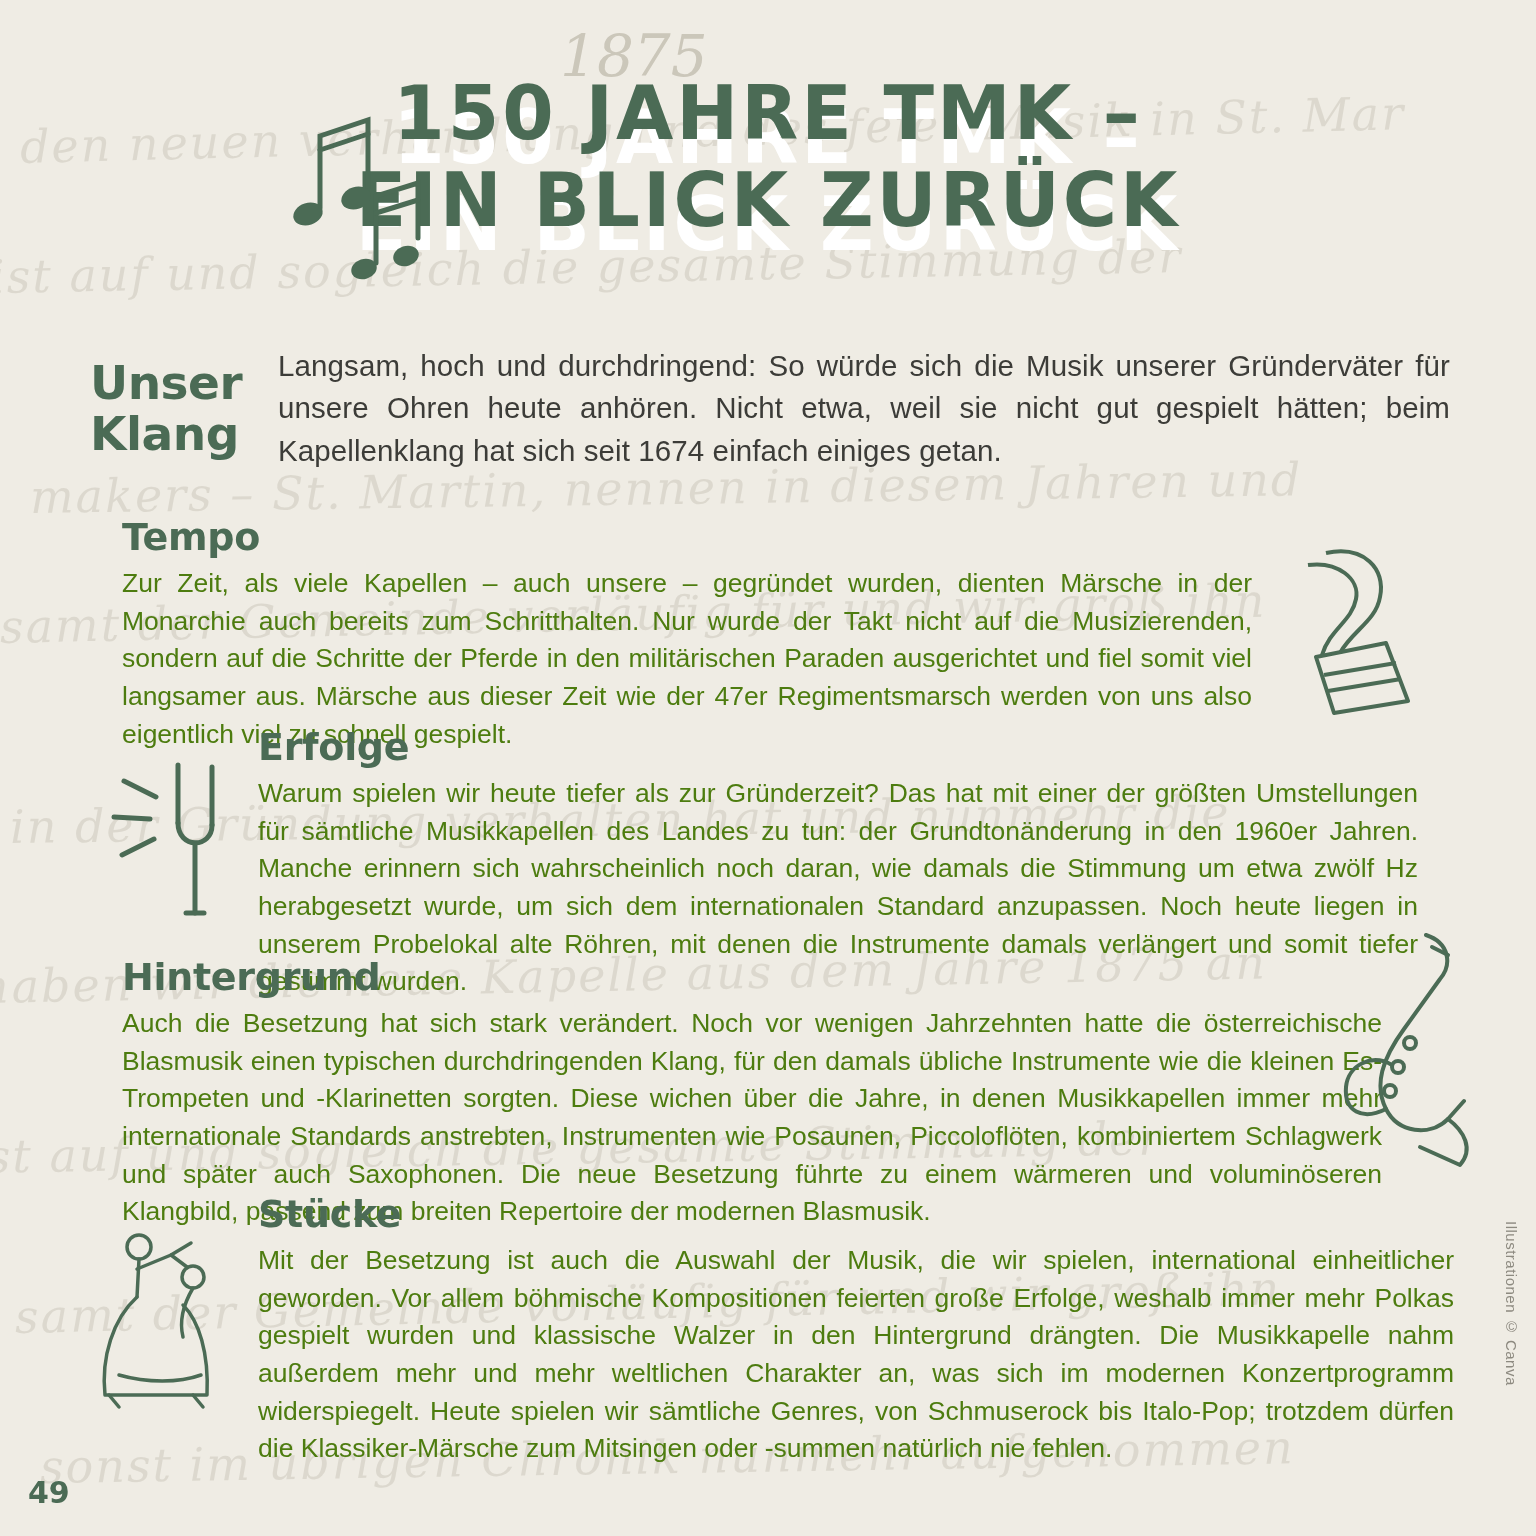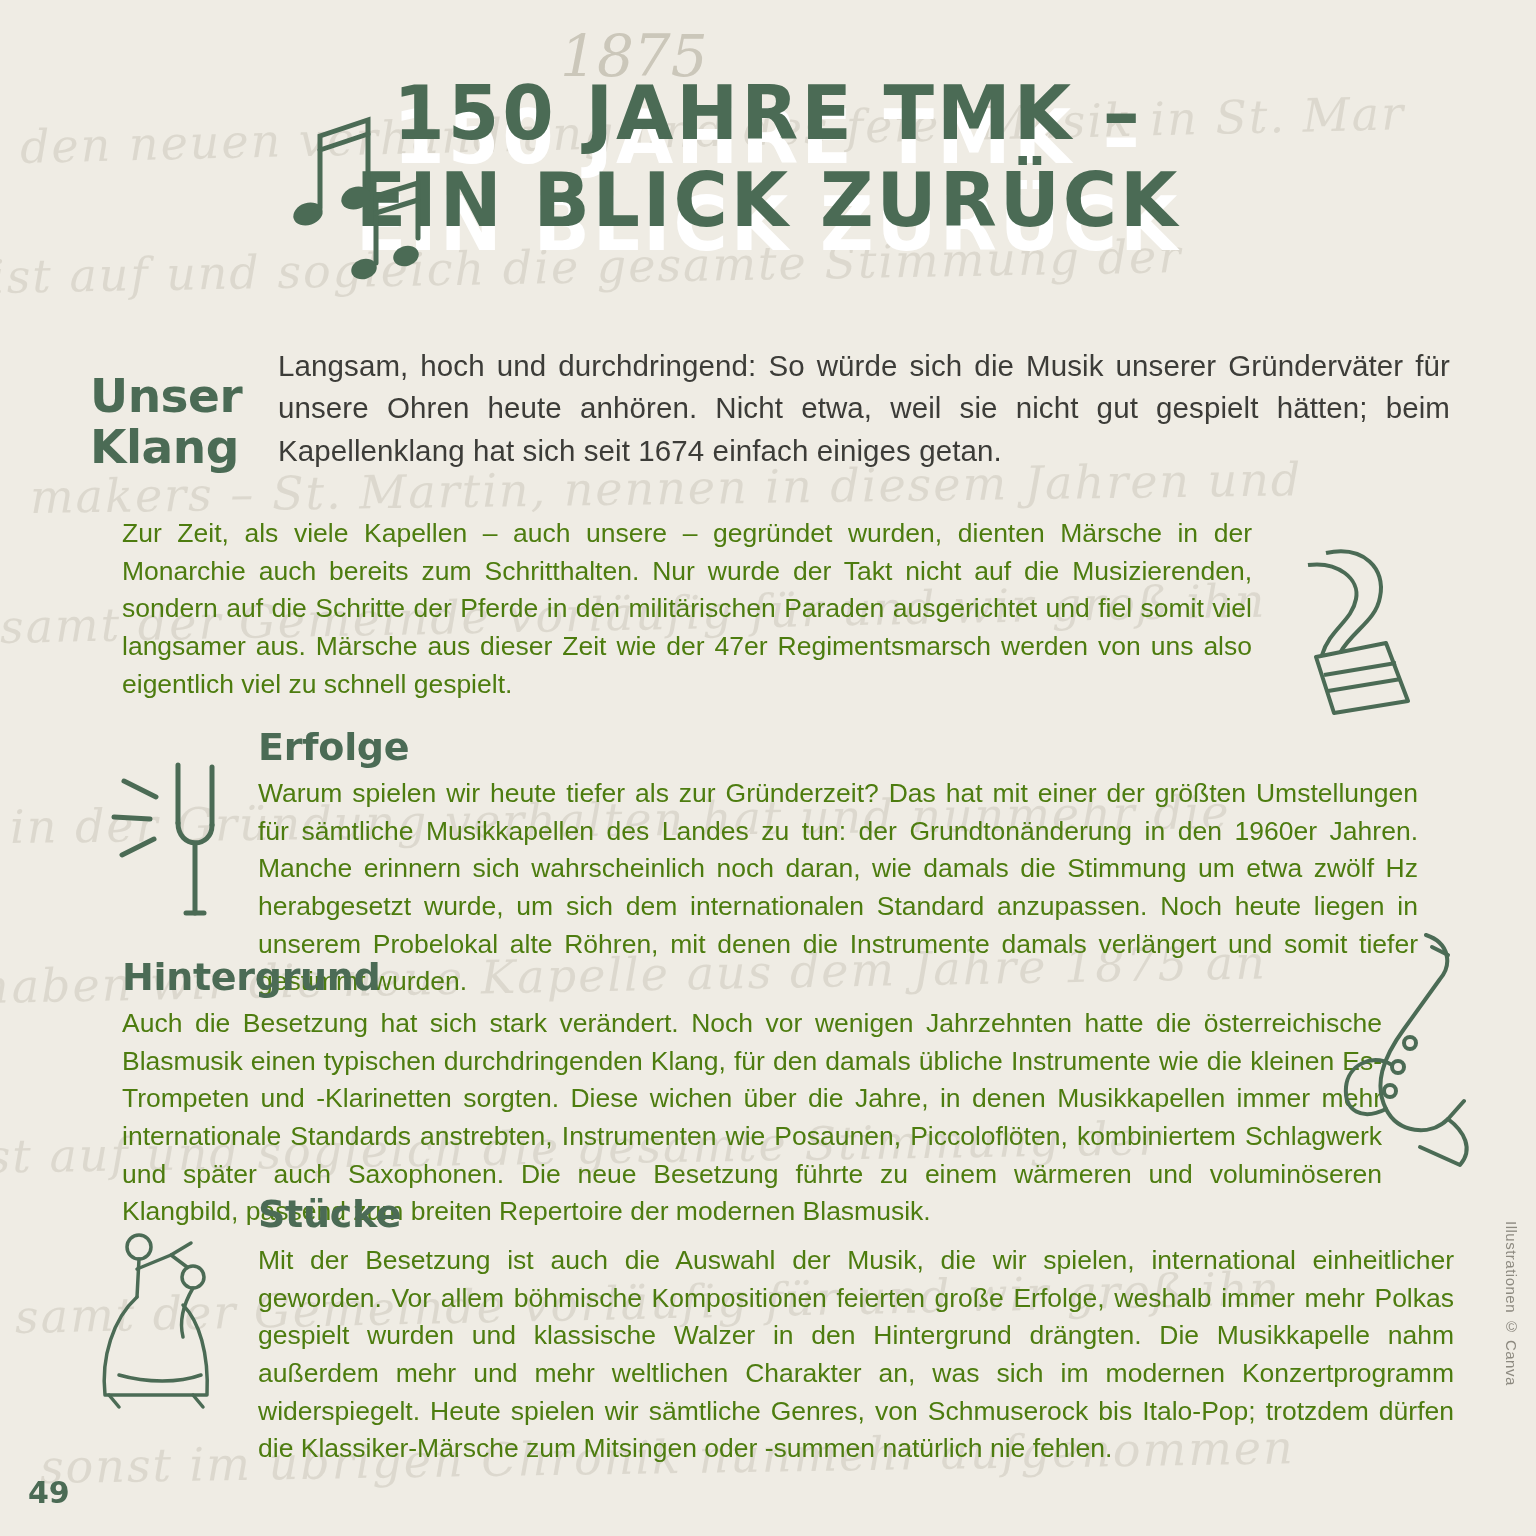--- a/index.html
+++ b/index.html
@@ -86,21 +86,21 @@
     height: 200px;
   }
 
   
   .intro {
     position: absolute;
     left: 90px;
     top: 345px;
     width: 1360px;
     display: flex;
-    align-items: flex-end;
+    align-items: center;
   }
   .intro-label {
     font-family: "DejaVu Sans", sans-serif;
     font-weight: bold;
     font-size: 47px;
     line-height: 1.08;
     color: #4b6b55;
     width: 180px;
     flex: 0 0 180px;
     letter-spacing: -0.5px;
@@ -211,20 +211,21 @@
 
   <div class="intro">
     <div class="intro-label">
       <div>Unser</div>
       <div>Klang</div>
     </div>
     <div class="intro-text">Langsam, hoch und durchdringend: So würde sich die Musik unserer Gründerväter für unsere Ohren heute anhören. Nicht etwa, weil sie nicht gut gespielt hätten; beim Kapellenklang hat sich seit 1674 einfach einiges getan.</div>
   </div>
 
   <div class="section" id="sec-tempo">
+    <h2>Tempo</h2>
     <p>Zur Zeit, als viele Kapellen – auch unsere – gegründet wurden, dienten Märsche in der Monarchie auch bereits zum Schritthalten. Nur wurde der Takt nicht auf die Musizierenden, sondern auf die Schritte der Pferde in den militärischen Paraden ausgerichtet und fiel somit viel langsamer aus. Märsche aus dieser Zeit wie der 47er Regimentsmarsch werden von uns also eigentlich viel zu schnell gespielt.</p>
   </div>
 
   <div class="section" id="sec-stimmung">
     <h2>Erfolge</h2>
     <p>Warum spielen wir heute tiefer als zur Gründerzeit? Das hat mit einer der größten Umstellungen für sämtliche Musikkapellen des Landes zu tun: der Grundtonänderung in den 1960er Jahren. Manche erinnern sich wahrscheinlich noch daran, wie damals die Stimmung um etwa zwölf Hz herabgesetzt wurde, um sich dem internationalen Standard anzupassen. Noch heute liegen in unserem Probelokal alte Röhren, mit denen die Instrumente damals verlängert und somit tiefer gestimmt wurden.</p>
   </div>
 
   <div class="section" id="sec-instrumente">
     <h2>Hintergrund</h2>

